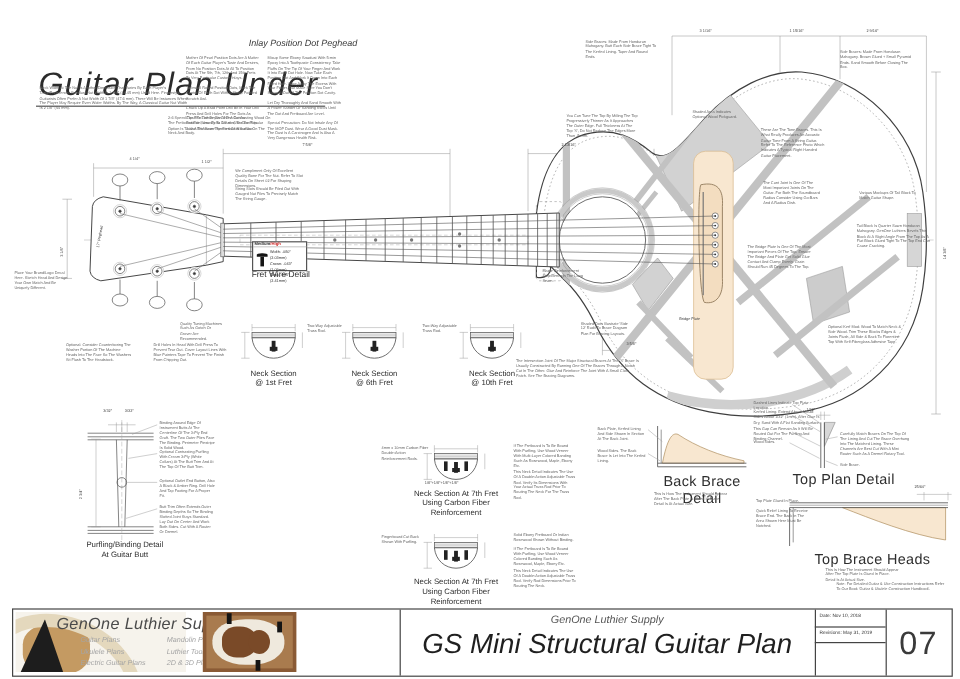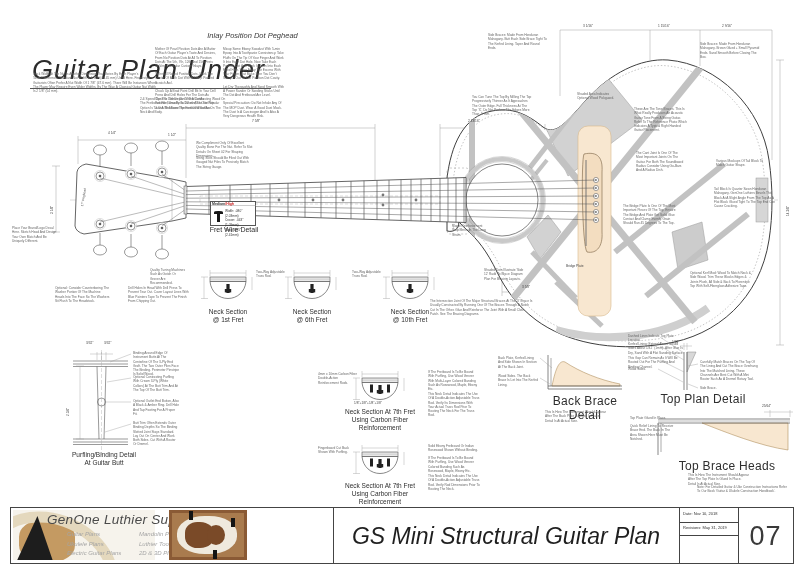--- a/index.html
+++ b/index.html
@@ -472,20 +472,21 @@
     <div class="photo2">
       <div class="p2-board"></div>
         <div class="p2-mold"></div>
         <div class="p2-body"></div>
         <div class="p2-body2"></div>
       <div class="p2-clamp" style="left:20px;top:1px;"></div>
       <div class="p2-clamp" style="left:44px;top:40px;"></div>
       <div class="p2-clamp" style="left:62px;top:8px;"></div>
     </div>
     <div class="vline" style="left:322px;"></div>
+    <div class="brand-line">GenOne Luthier Supply</div>
     <div class="main-title">GS Mini Structural Guitar Plan</div>
     <div class="vline" style="left:668px;"></div>
     <div class="tiny" style="left:672px;top:3px;">Date: Nov 10, 2018</div>
     <div class="hline" style="left:668px;top:13.5px;width:59px;"></div>
     <div class="tiny" style="left:672px;top:17px;">Revisions: May 31, 2019</div>
     <div class="hline" style="left:668px;top:27px;width:59px;"></div>
     <div class="vline" style="left:727px;"></div>
     <div class="sheetnum">07</div>
   </div>
 </div>

